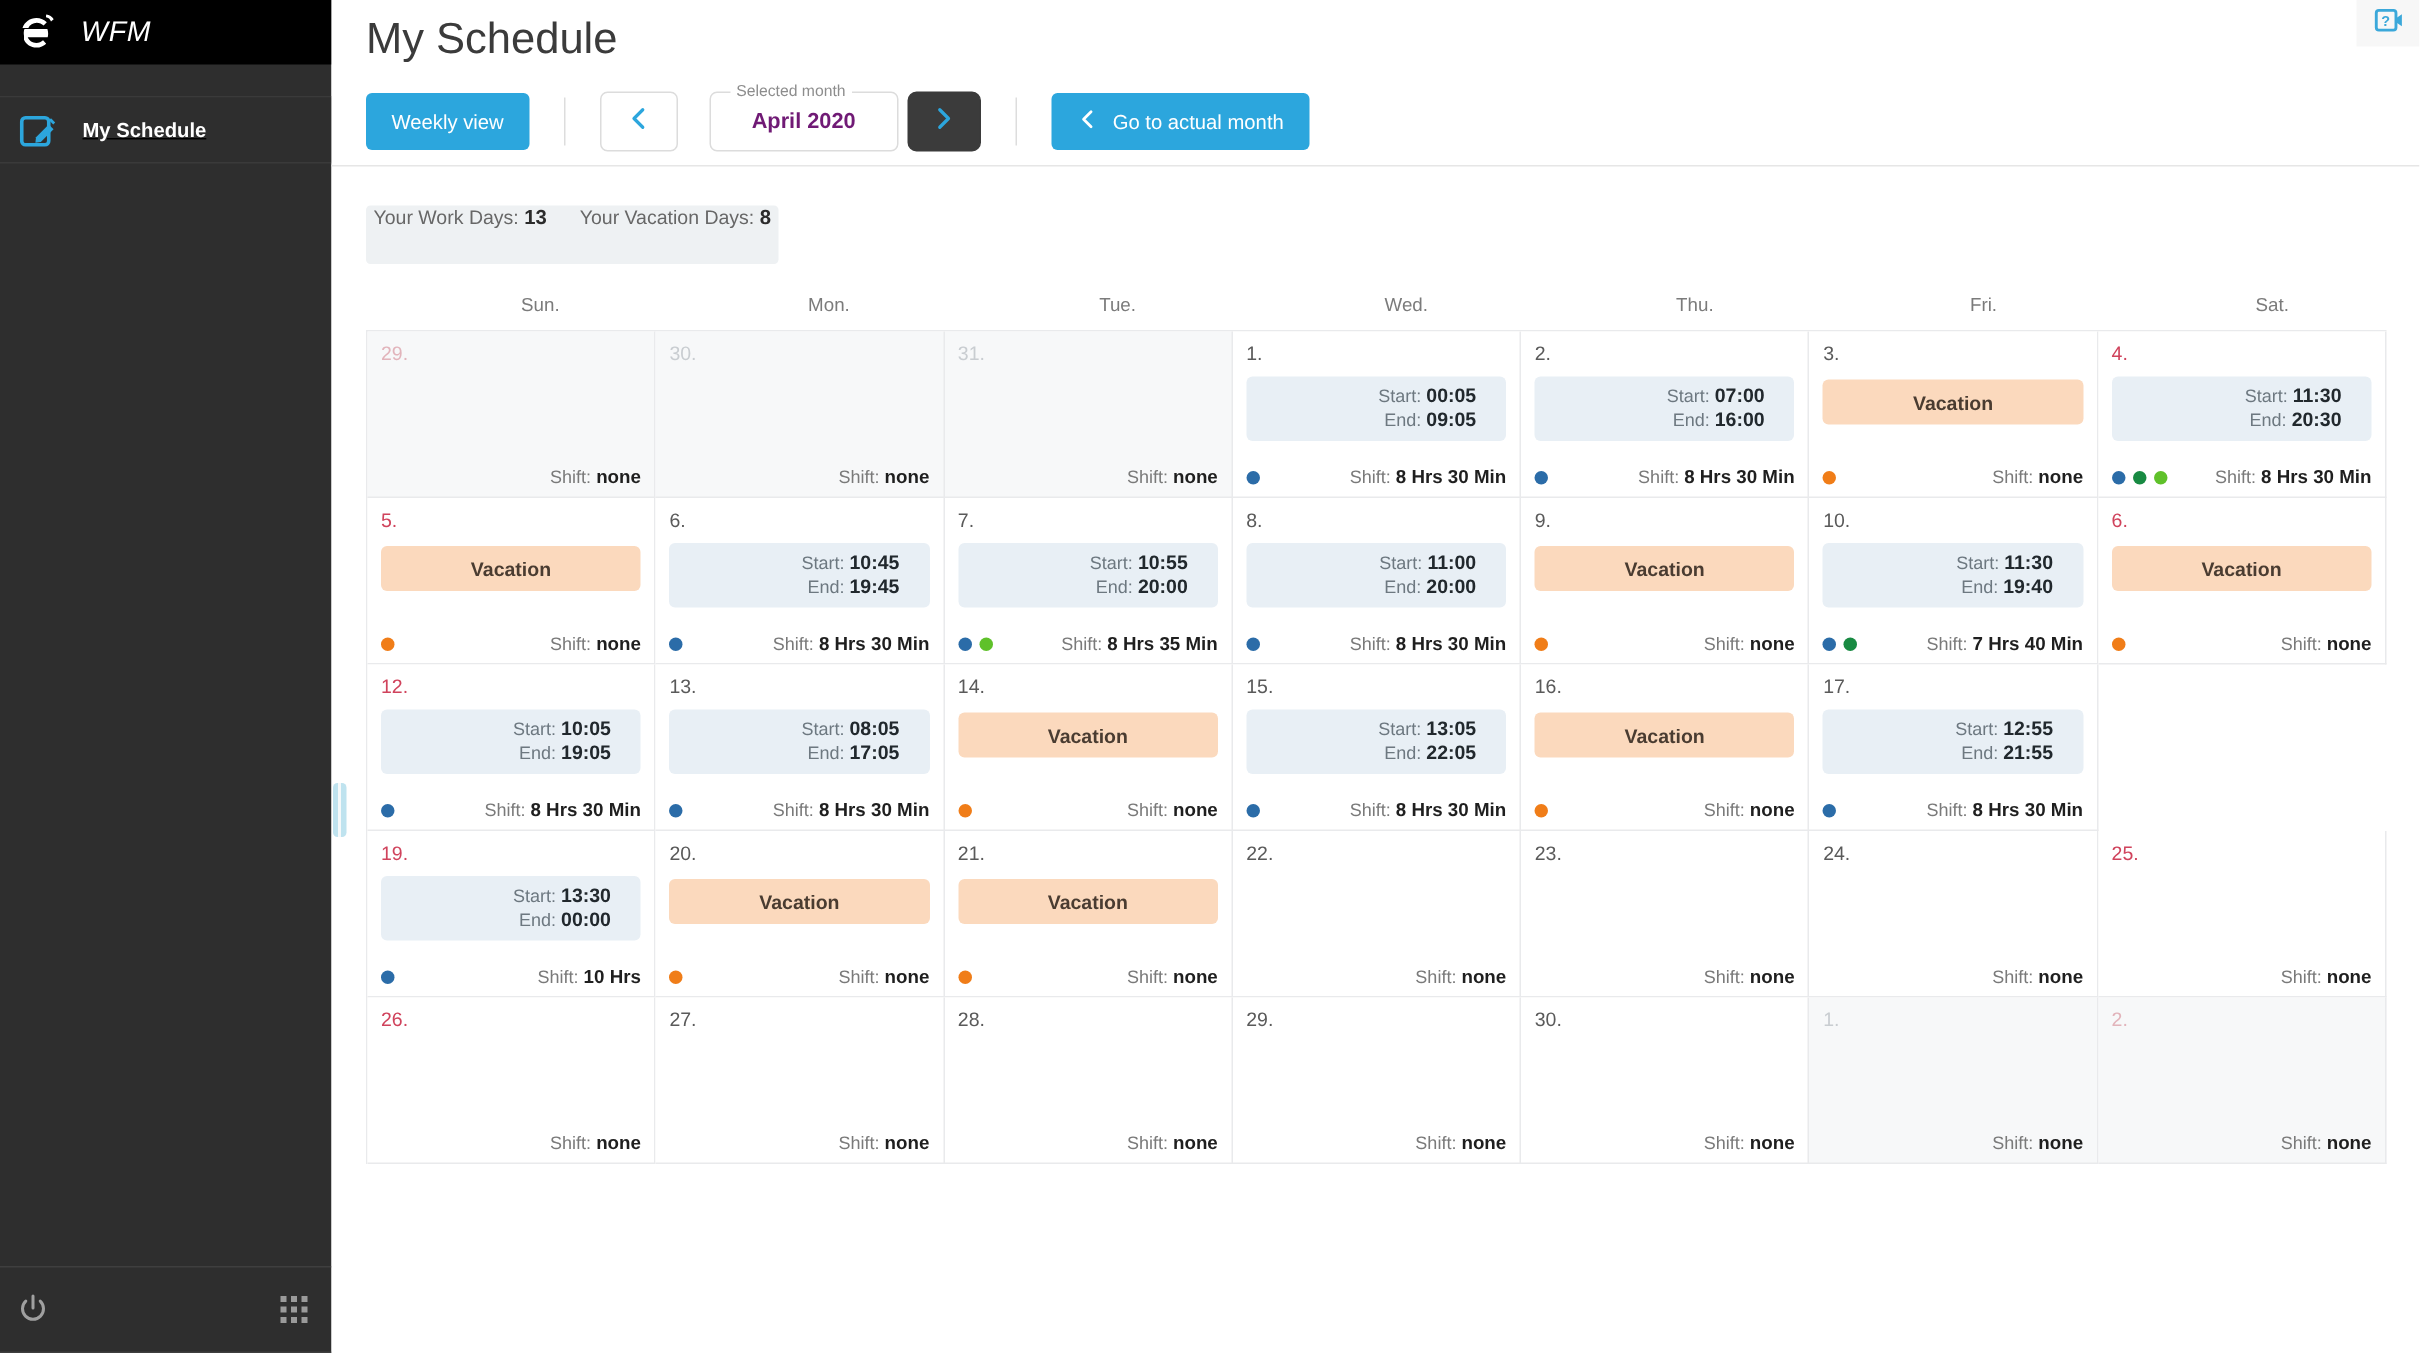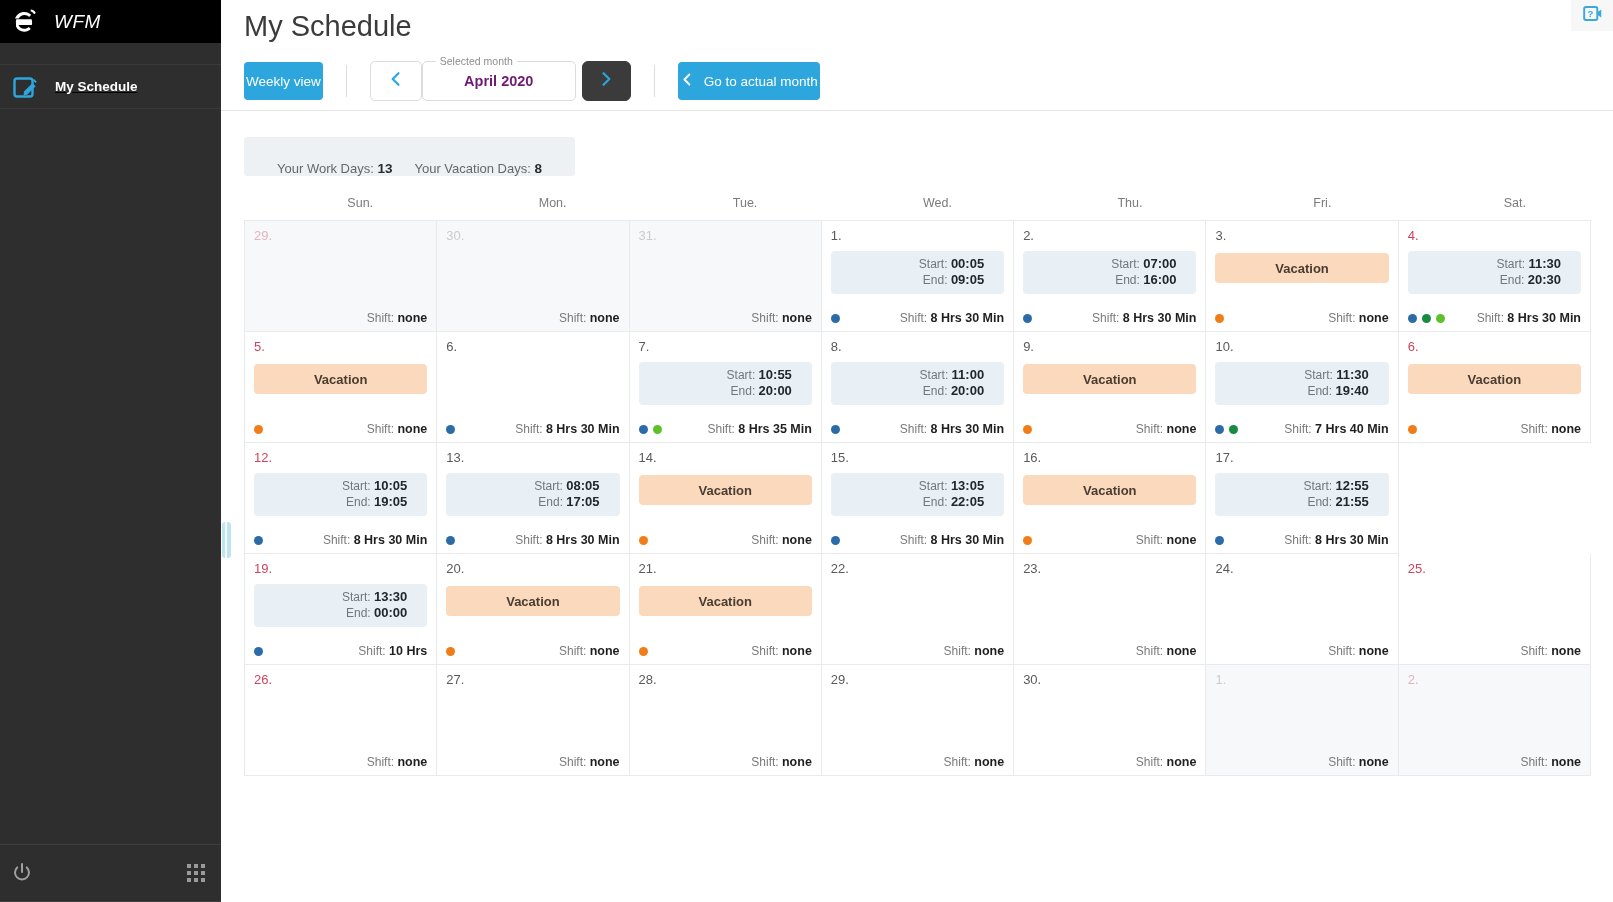--- a/index.html
+++ b/index.html
@@ -71,55 +71,55 @@
   }
 
   
   .toolbar {
     position: absolute; left: 0; top: 52px; right: 0; height: 59px;
     border-bottom: 1px solid #e6e6e6;
     display: flex; align-items: center; padding-left: 23px; gap: 0;
   }
   .btn-primary {
     background: #2ca6dd; color: #fff; border: none; border-radius: 4px;
-    height: 38px; padding: 0 2px;
+    height: 38px; padding: 0 17px;
     font-size: 13.5px; font-family: inherit; cursor: pointer;
     display: flex; align-items: center; gap: 9px; white-space: nowrap;
   }
   .sep { width: 1px; height: 32px; background: #dddddd; margin: 0 23px; }
   .month-group { display: flex; align-items: center; }
   .nav-arrow-btn {
     width: 52px; height: 40px; border: 1px solid #dcdcdc; background: #fff;
     border-radius: 5px; display: flex; align-items: center; justify-content: center;
     cursor: pointer;
   }
   .month-field {
-    position: relative; width: 154px; height: 40px;
+    position: relative; width: 126px; height: 40px;
     border: 1px solid #dcdcdc; border-radius: 5px; background: #fff;
     display: flex; align-items: center; justify-content: center;
-    margin-left: 0;
+    margin-left: 21px;
   }
   .month-field .legend {
     position: absolute; top: -7px; left: 13px; background: #fff;
     padding: 0 4px; font-size: 10.5px; color: #8d8d8d;
   }
   .month-value { font-size: 14.5px; font-weight: bold; color: #701a75; }
   .nav-arrow-btn.dark {
     background: #3b3b3b; border-color: #3b3b3b; margin-left: 6px;
     width: 49px; height: 40px; border-radius: 6px;
   }
 
   
   .stats-row {
     position: absolute; left: 0; top: 112px; right: 0; height: 81px;
   }
   .stats-pill {
     position: absolute; left: 23px; top: 25px;
     height: 39px; background: #eef1f3; border-radius: 3px;
-    display: flex; align-items: flex-end; gap: 22px; padding: 0 33px;
+    display: flex; align-items: flex-start; gap: 22px; padding: 0 5px;
     font-size: 13px; color: #676767;
   }
   .stats-pill b { color: #2b2b2b; font-size: 13.5px; }
   .work-total {
     position: absolute; right: 22px; top: 25px;
     height: 39px; background: #b9dcea; border-radius: 3px;
     display: flex; align-items: center; padding: 0 20px;
     font-size: 13px; color: #5d6b72;
   }
   .work-total b { color: #1d2b33; font-size: 13.5px; }
@@ -385,20 +385,24 @@
             <div class="vac-box">Vacation</div>
             <div class="day-foot">
               <div class="dots">
                 <span class="dot" style="background: rgb(240, 125, 24);"></span>
               </div>
               <div class="foot-text"><span>Shift:</span> <b>none</b></div>
             </div>
           </div>
           <div class="day">
             <div class="day-num">6.</div>
+            <div class="shift-box">
+              <div class="shift-line"><span>Start:</span> <b>10:45</b></div>
+              <div class="shift-line"><span>End:</span> <b>19:45</b></div>
+            </div>
             <div class="day-foot">
               <div class="dots">
                 <span class="dot" style="background: rgb(43, 108, 168);"></span>
               </div>
               <div class="foot-text"><span>Shift:</span> <b>8 Hrs 30 Min</b></div>
             </div>
           </div>
           <div class="day">
             <div class="day-num">7.</div>
             <div class="shift-box">

